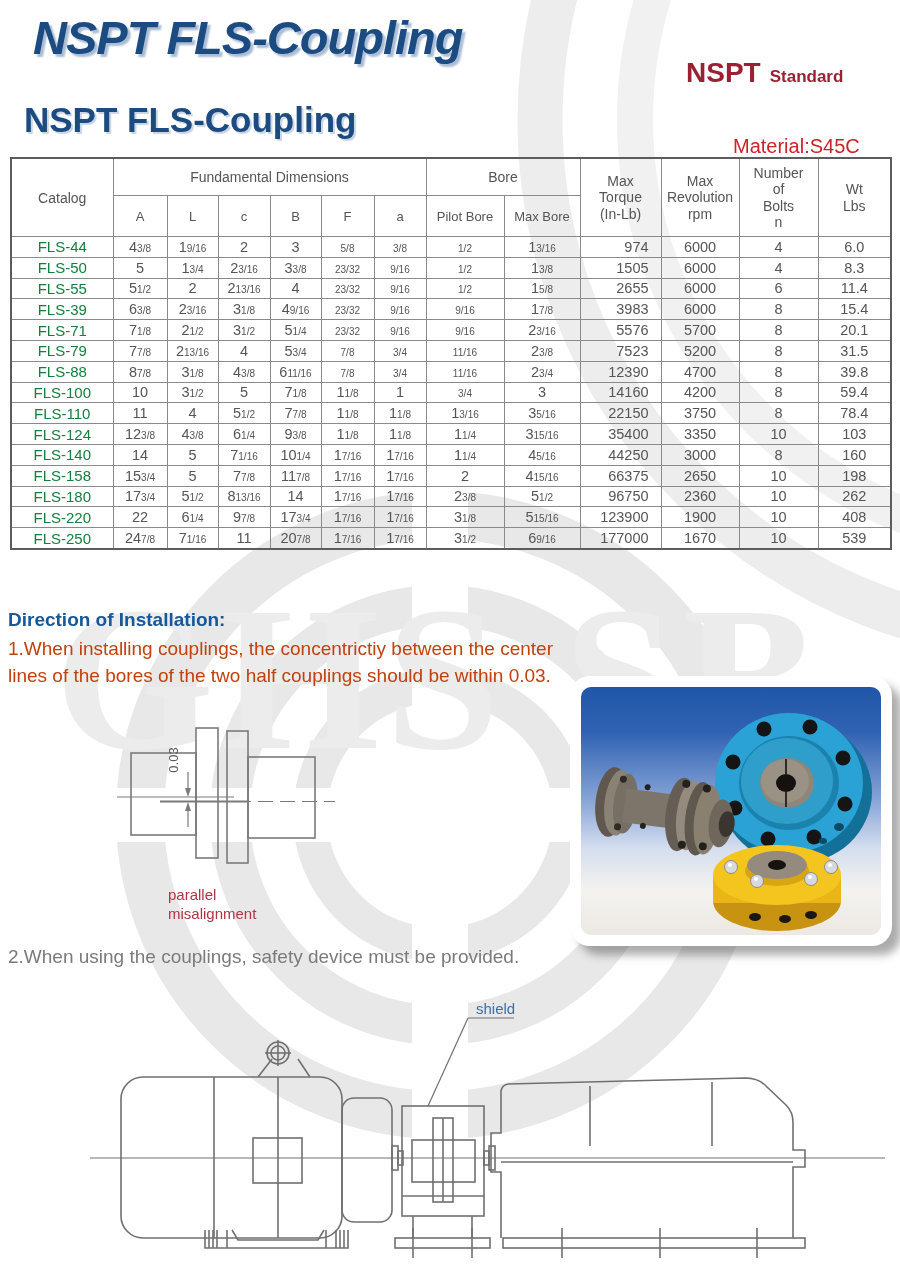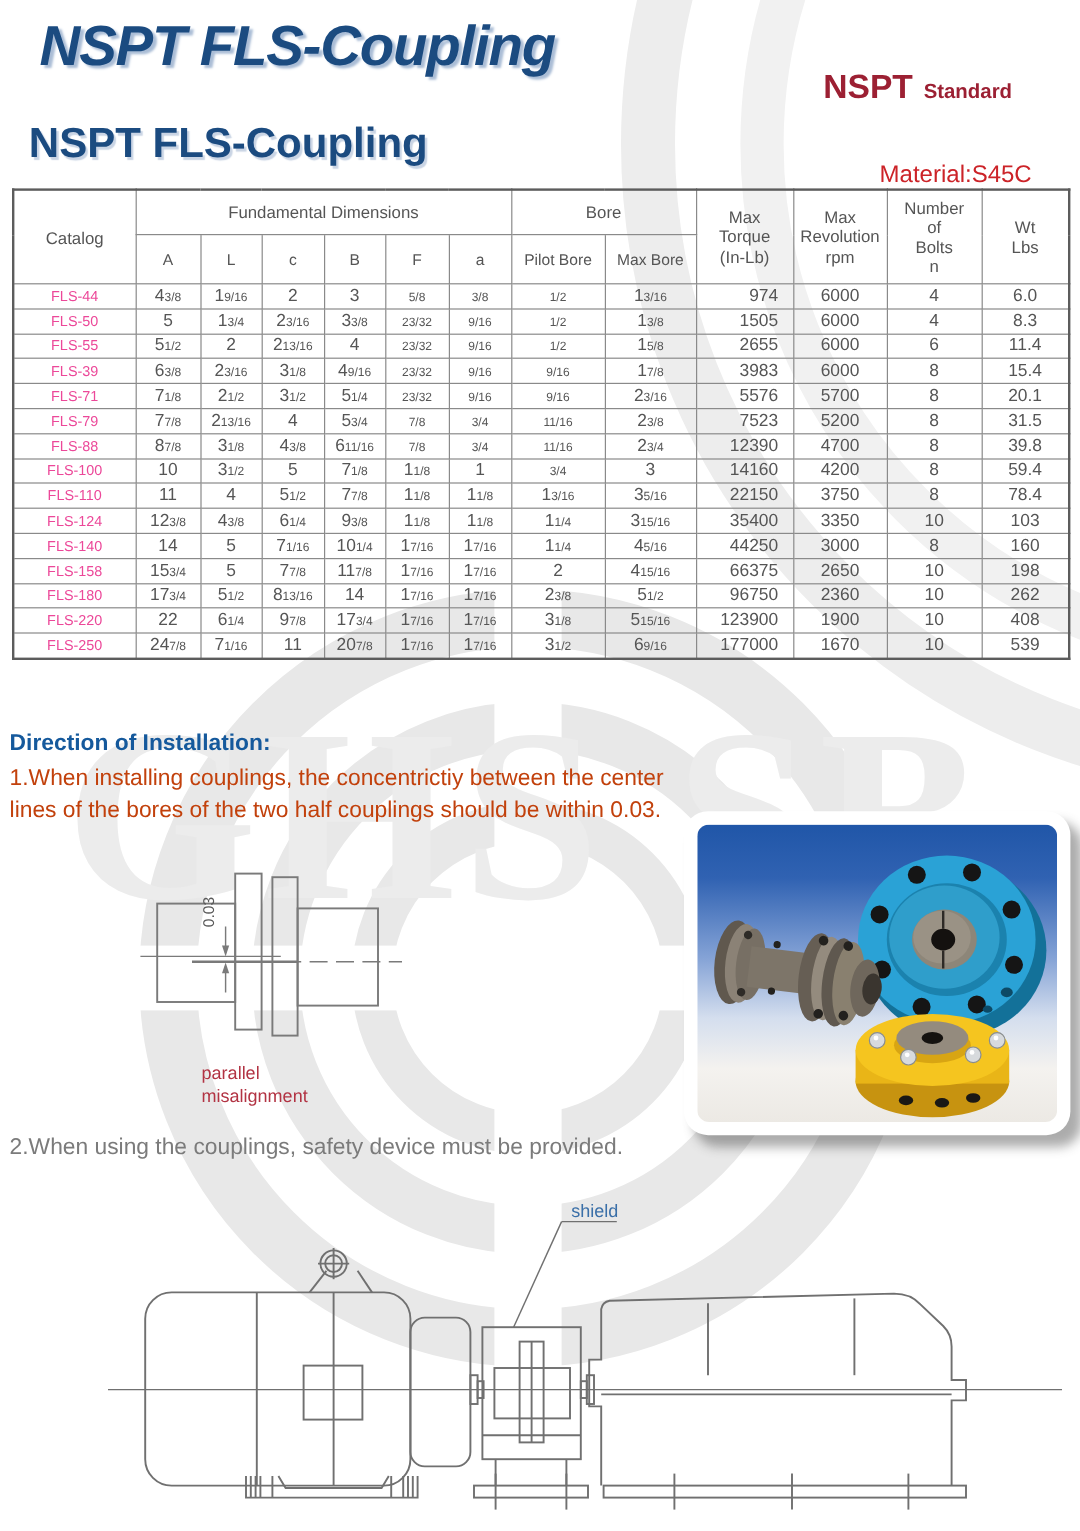--- a/index.html
+++ b/index.html
@@ -23,21 +23,21 @@
     position:absolute;z-index:1;background:transparent;}
   table.specs th,table.specs td{border:1px solid #8a8a8a;color:#555;font-weight:normal;
     text-align:center;padding:0;background:transparent;}
   table.specs{border:2px solid #5c5c5c;}
   thead tr.r1 th{height:36px;font-size:14px;}
   thead tr.r2 th{height:40px;font-size:13px;}
   th.catalog{font-size:15px;}
   th.dim{font-size:15px;}
   .pre{white-space:pre-line;line-height:1.15;}
   tbody td{height:19.8px;font-size:14.5px;}
-  tbody td.cat{font-size:12px;color:#ec4899;text-align:center;}
+  tbody td.cat{font-size:15px;color:#15803d;text-align:center;}
   tbody td.torque{text-align:right;padding-right:12px;}
   .wh{font-size:14.5px;}
   .fr{font-size:10px;}
   
   .keyway{left:12px;top:552px;width:866px;font-size:19px;color:#b32633;line-height:1.24;}
   .keyway span{display:block;}
   .dir-head{left:8px;top:609px;font-size:19px;font-weight:bold;color:#15599c;}
   .para1{left:8px;top:636px;width:552px;font-size:19px;color:#c2410c;line-height:1.42;}
   .diag-caption{left:168px;top:886px;font-size:15px;color:#b23343;line-height:1.25;white-space:pre-line;}
   .para2{left:8px;top:944px;width:528px;font-size:19px;color:#7b7b7b;line-height:1.42;text-align:justify;}

